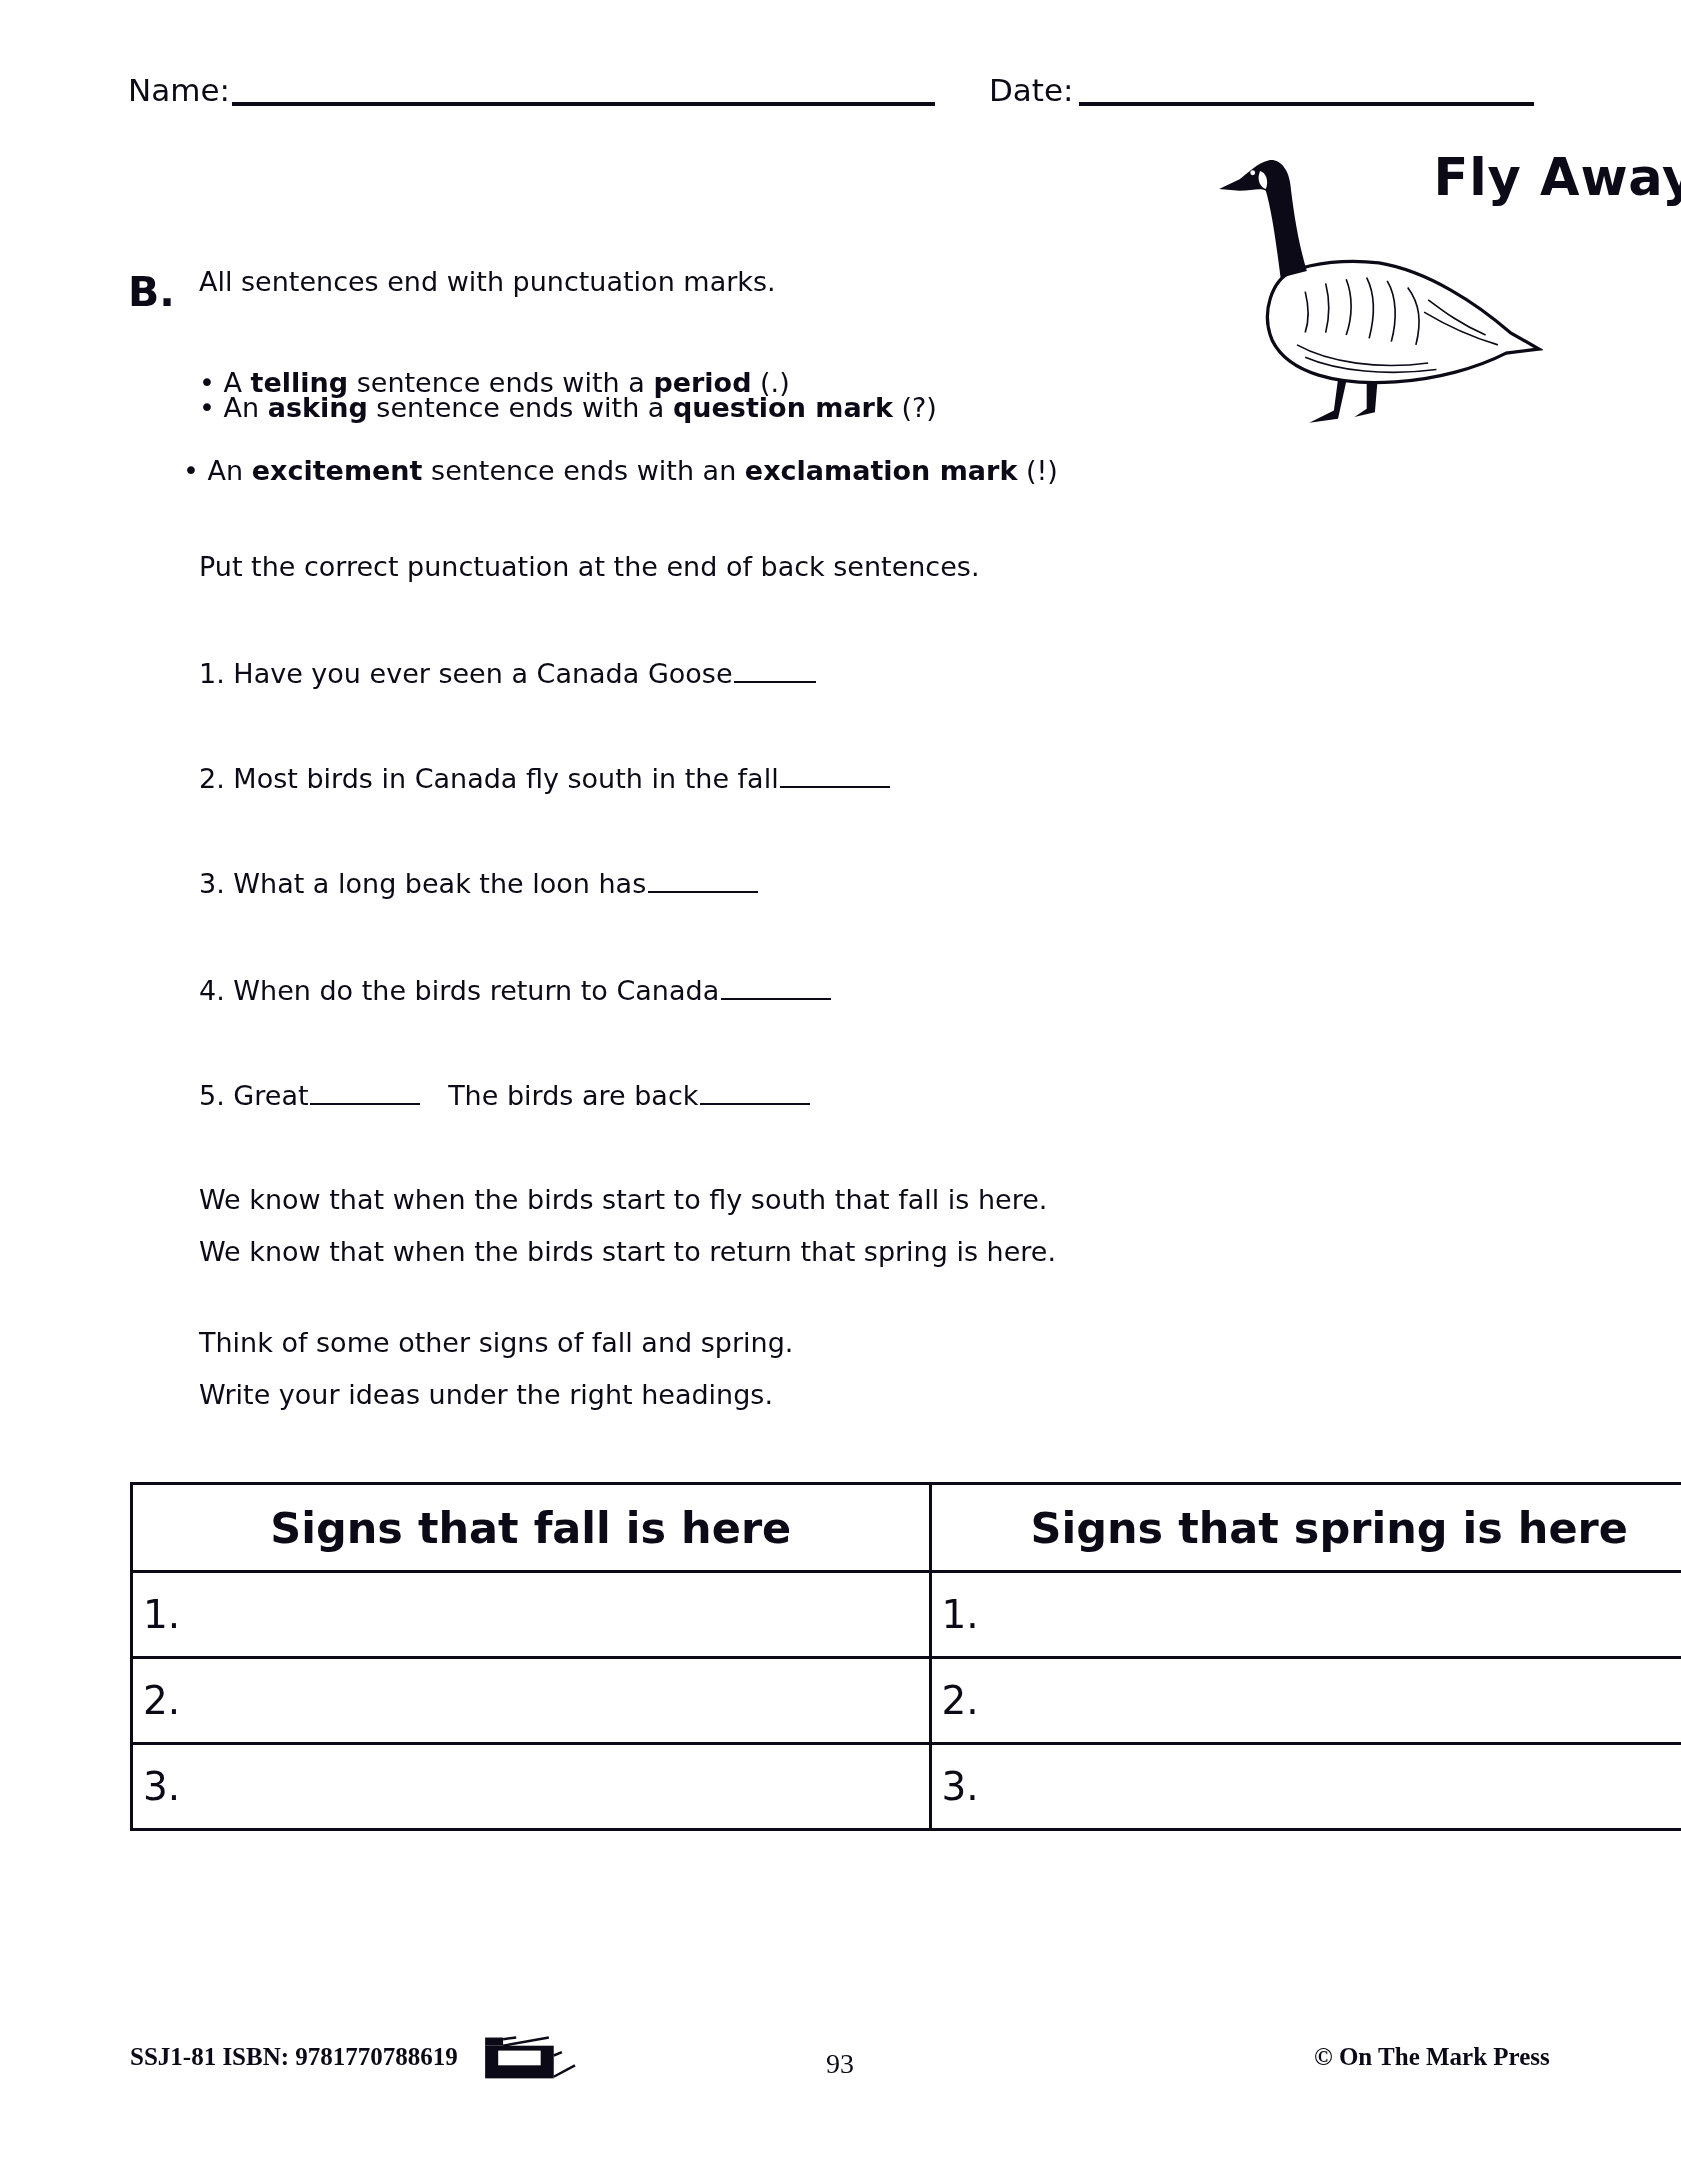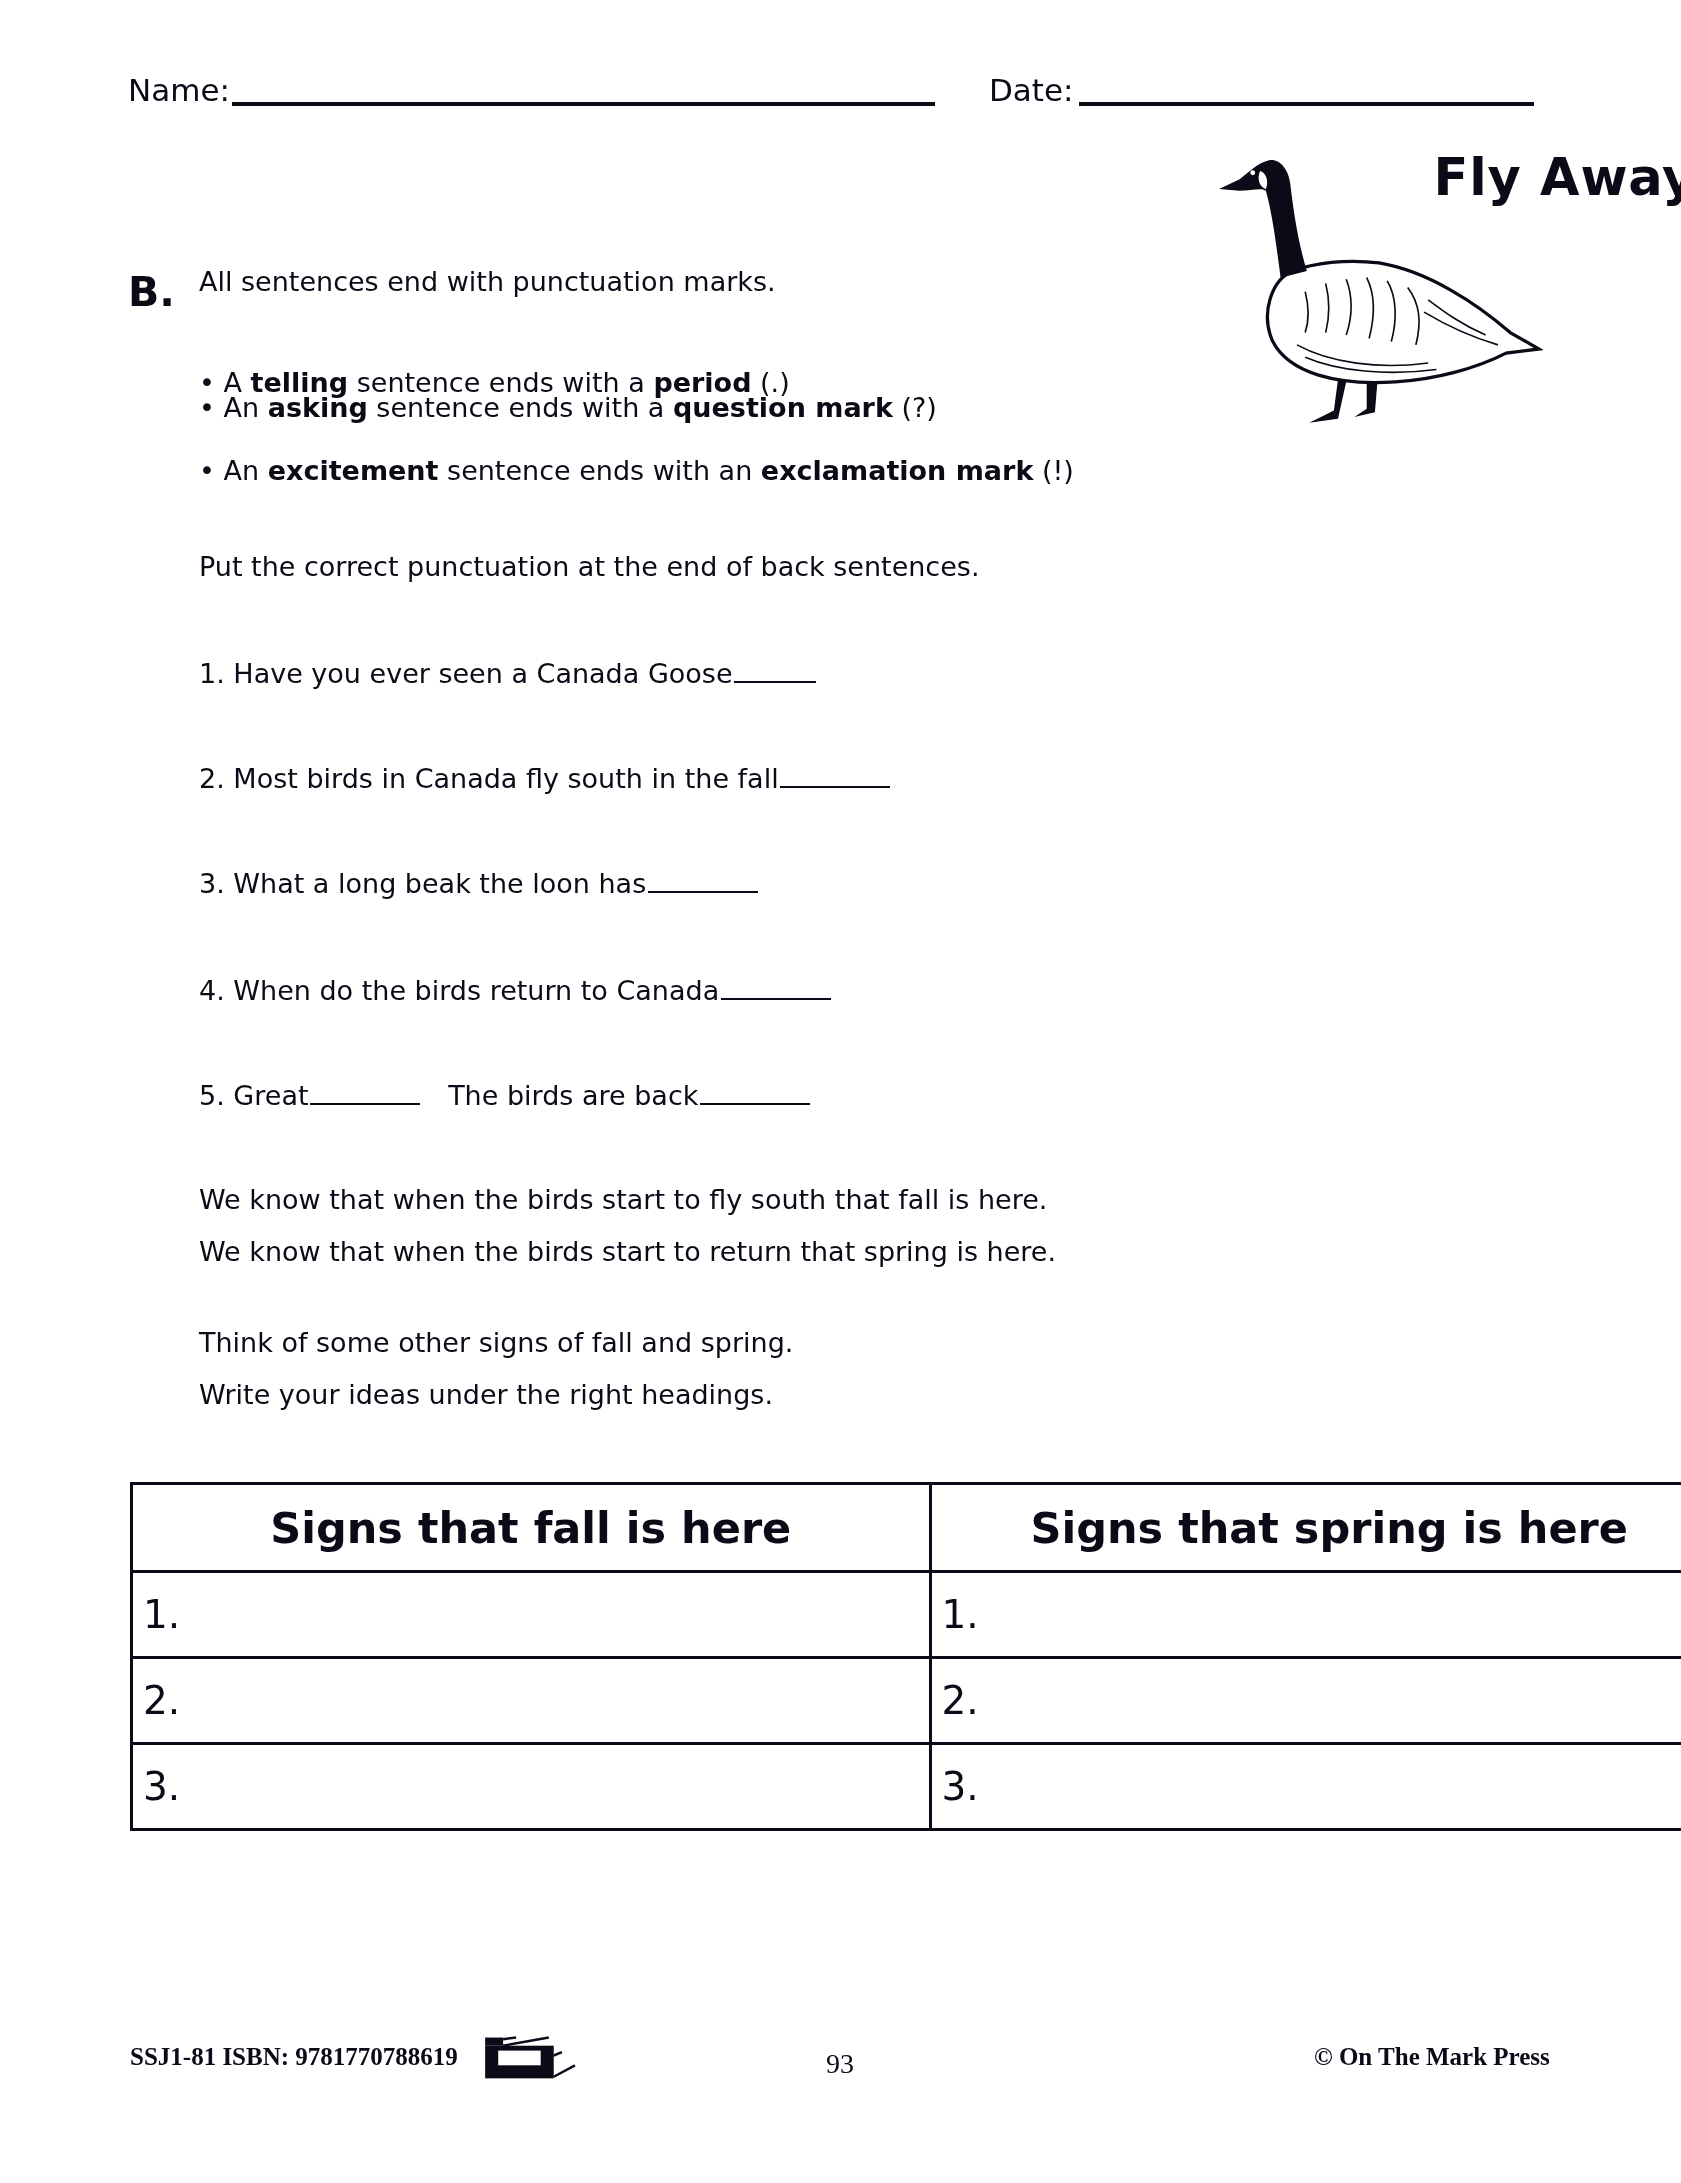--- a/index.html
+++ b/index.html
@@ -62,21 +62,21 @@
 <div class="abs body-text" style="left:199px; top:268px;">All sentences end with punctuation marks.</div>
 
 <div class="abs body-text" style="left:199px; top:330px;margin-top:39px;">
   <span>•</span>
   <span>A </span><span class="b">telling</span><span> sentence ends with a </span><span class="b">period</span><span> (.)</span>
 </div>
 <div class="abs body-text" style="left:199px; top:394px;">
   <span>•</span>
   <span>An </span><span class="b">asking</span><span> sentence ends with a </span><span class="b">question mark</span><span> (?)</span>
 </div>
-<div class="abs body-text" style="left:199px; top:457px;">
+<div class="abs body-text" style="left:183px; top:457px;">
   <span>•</span>
   <span>An </span><span class="b">excitement</span><span> sentence ends with an </span><span class="b">exclamation mark</span><span> (!)</span>
 </div>
 
 <div class="abs body-text" style="left:199px; top:553px;">Put the correct punctuation at the end of back sentences.</div>
 
 <div class="abs body-text" style="left:199px; top:660px;">
   <span>1. Have you ever seen a Canada Goose</span><span class="blank" style="width:82px;"></span>
 </div>
 <div class="abs body-text" style="left:199px; top:765px;">

